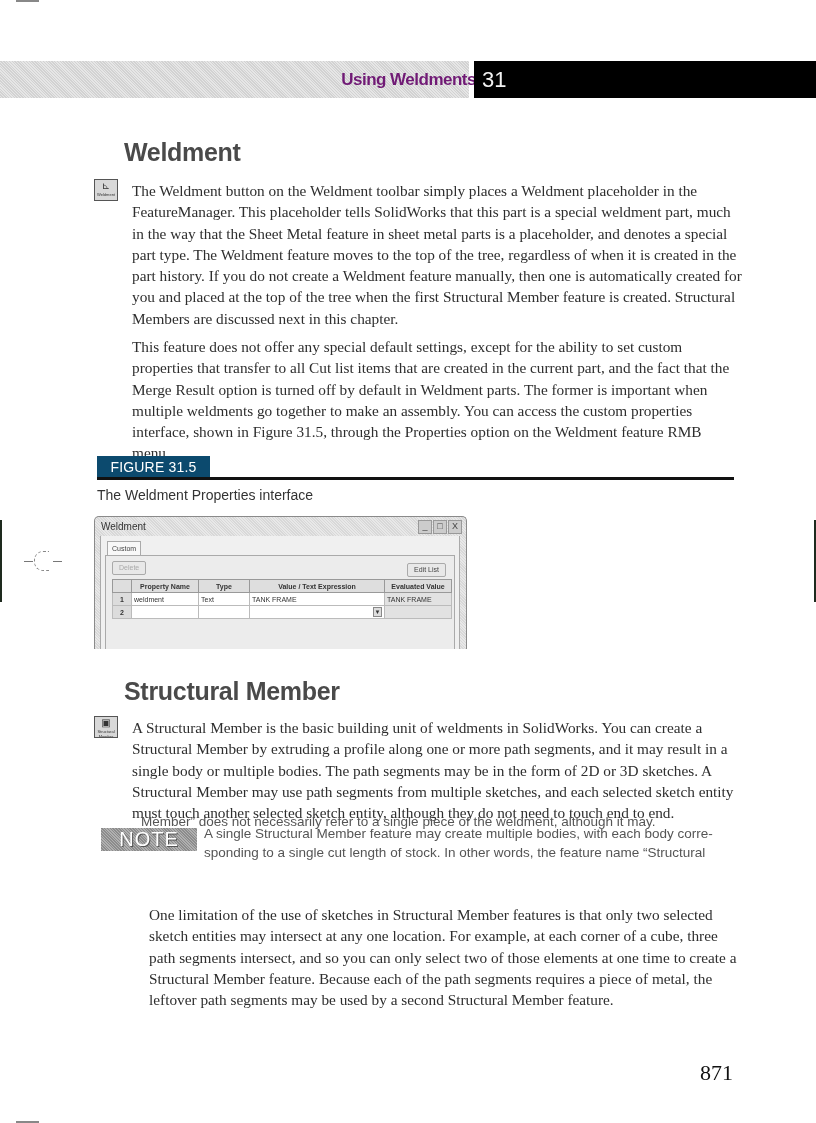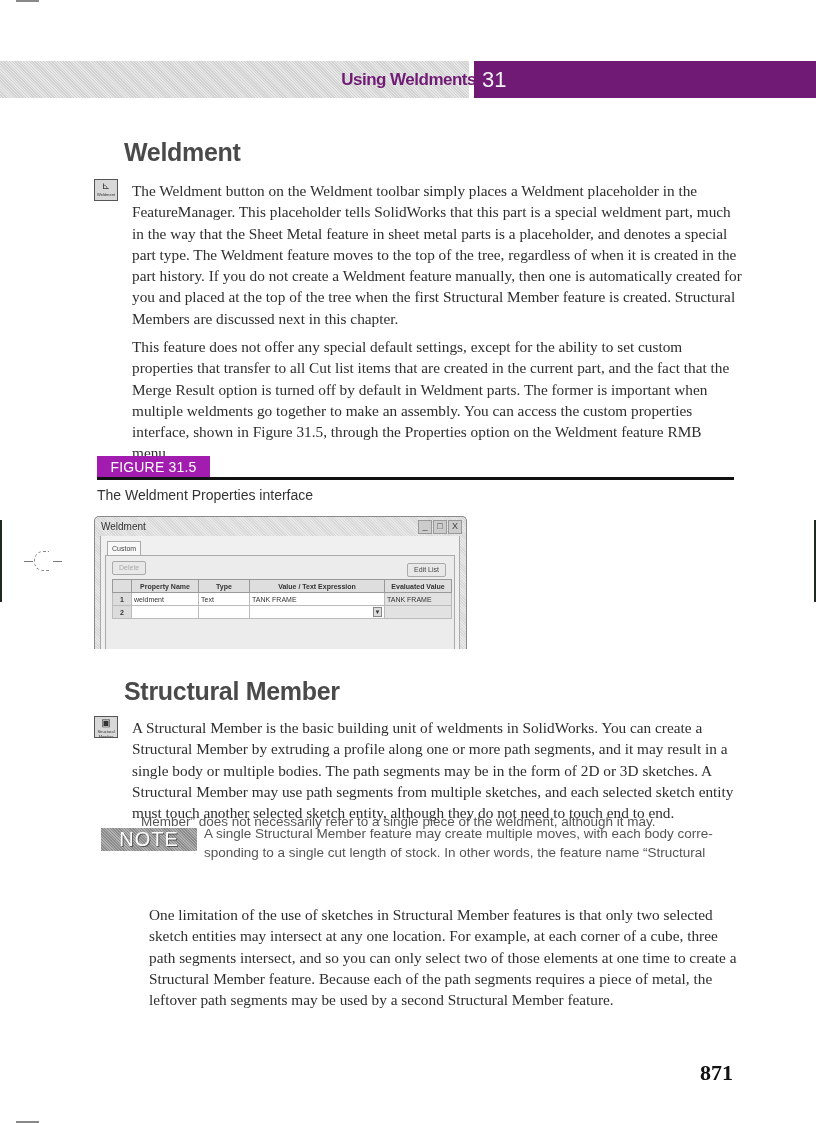--- a/index.html
+++ b/index.html
@@ -10,36 +10,36 @@
   .side-bar { position:absolute; width:2px; background:#1e2a1e; }
 
   
   .header-band { position:absolute; left:0; top:61px; width:469px; height:37px;
     background:#dcdcdc;
     background-image: repeating-linear-gradient(45deg, #d2d2d2 0 1px, #e6e6e6 1px 2px); }
   .running-title { position:absolute; right:340px; top:61px; height:37px; line-height:37px;
     font-family:"Liberation Sans", sans-serif; font-weight:bold; font-size:17px;
     color:#701a75; letter-spacing:-0.5px; }
   .chapter-box { position:absolute; left:474px; top:61px; width:342px; height:37px;
-    background:#701a75; color:#f2f2f2; font-family:"Liberation Sans", sans-serif;
+    background:#000000; color:#f2f2f2; font-family:"Liberation Sans", sans-serif;
     font-size:22px; line-height:37px; }
   .chapter-box span { padding-left:8px; }
 
   h2.section { position:absolute; margin:0; font-family:"Liberation Sans", sans-serif;
     font-weight:bold; font-size:25px; color:#4a4a4a; letter-spacing:-0.3px; }
   .para { position:absolute; left:124px; width:610px; margin:8px; font-size:15.3px;
     line-height:21.3px; color:#2e2e2e; text-align:left; }
   .toolicon { position:absolute; width:22px; height:20px; border:1px solid #555;
     background:#d8d8d8; font-family:"Liberation Sans", sans-serif; font-size:4px;
     text-align:center; color:#333; line-height:5px; overflow:hidden; }
   .toolicon .glyph { display:block; font-size:10px; line-height:12px; }
 
   
   .fig-label { position:absolute; left:97px; top:456px; width:113px; height:23px;
-    background:#a21caf; color:#fff; font-family:"Liberation Sans", sans-serif;
+    background:#0c4a6e; color:#fff; font-family:"Liberation Sans", sans-serif;
     font-size:14px; line-height:23px; text-align:center; letter-spacing:0.2px; }
   .fig-rule { position:absolute; left:97px; top:477px; width:637px; height:3px; background:#111; }
   .fig-caption { position:absolute; left:97px; top:487px; font-family:"Liberation Sans", sans-serif;
     font-size:14px; color:#333; }
 
   .dialog { position:absolute; left:94px; top:516px; width:371px; height:132px;
     border:1px solid #8a8a8a; border-radius:5px 5px 0 0; border-bottom:none;
     background:#e0e0e0;
     background-image: repeating-linear-gradient(45deg, #d8d8d8 0 1px, #e8e8e8 1px 2px); }
   .dlg-title { position:absolute; left:6px; top:4px; font-family:"Liberation Sans", sans-serif;
@@ -74,21 +74,21 @@
   
   .note-badge { position:absolute; left:101px; top:828px; width:96px; height:23px;
     background:#9a9a9a;
     background-image: repeating-linear-gradient(45deg, #8c8c8c 0 1px, #b0b0b0 1px 2px);
     color:#fff; font-family:Liberation Sans, sans-serif; font-size:20px; line-height:23px;
     text-align:center; letter-spacing:1px; text-shadow:1px 1px 0 #555; }
   .note-text { position:absolute; font-family:"Liberation Sans", sans-serif; font-size:13.5px;
     color:#555; line-height:19px; margin:0; }
 
   .page-number { position:absolute; left:700px; top:1060px; font-family:"Liberation Serif", serif;
-    font-weight:bold; font-size:22px; color:#111; }
+    font-weight:normal; font-size:22px; color:#111; }
   .crop-circle { position:absolute; left:34px; top:551px; width:14px; height:18px;
     border:1px dashed #888; border-right:none; border-radius:9px 0 0 9px; }
 </style>
 </head>
 <body>
 
 <div class="corner-mark" style="left:16px;top:0;width:23px;"></div>
 <div class="corner-mark" style="left:16px;top:1121px;width:23px;"></div>
 <div class="side-bar" style="left:0;top:520px;height:82px;"></div>
 <div class="side-bar" style="left:814px;top:520px;height:82px;"></div>
@@ -156,19 +156,19 @@
 </div>
 
 <h2 class="section" style="left:124px;top:677px;">Structural Member</h2>
 <div class="toolicon" style="left:94px;top:716px;">
   <span class="glyph">▣</span>
   <span>Structural Member</span>
 </div>
 <p class="para" style="top:709px;">A Structural Member is the basic building unit of weldments in SolidWorks. You can create a Structural Member by extruding a profile along one or more path segments, and it may result in a single body or multiple bodies. The path segments may be in the form of 2D or 3D sketches. A Structural Member may use path segments from multiple sketches, and each selected sketch entity must touch another selected sketch entity, although they do not need to touch end to end.</p>
 
 <div class="note-badge">NOTE</div>
-<p class="note-text" style="left:204px;top:824px;">A single Structural Member feature may create multiple moves, with each body corre-</p>
+<p class="note-text" style="left:204px;top:824px;">A single Structural Member feature may create multiple bodies, with each body corre-</p>
 <p class="note-text" style="left:204px;top:843px;">sponding to a single cut length of stock. In other words, the feature name “Structural</p>
 <p class="note-text" style="left:141px;top:812px;">Member” does not necessarily refer to a single piece of the weldment, although it may.</p>
 
 <p class="para" style="top:896px;left:141px;width:595px;">One limitation of the use of sketches in Structural Member features is that only two selected sketch entities may intersect at any one location. For example, at each corner of a cube, three path segments intersect, and so you can only select two of those elements at one time to create a Structural Member feature. Because each of the path segments requires a piece of metal, the leftover path segments may be used by a second Structural Member feature.</p>
 
 <div class="page-number">871</div>
 
 </body></html>

